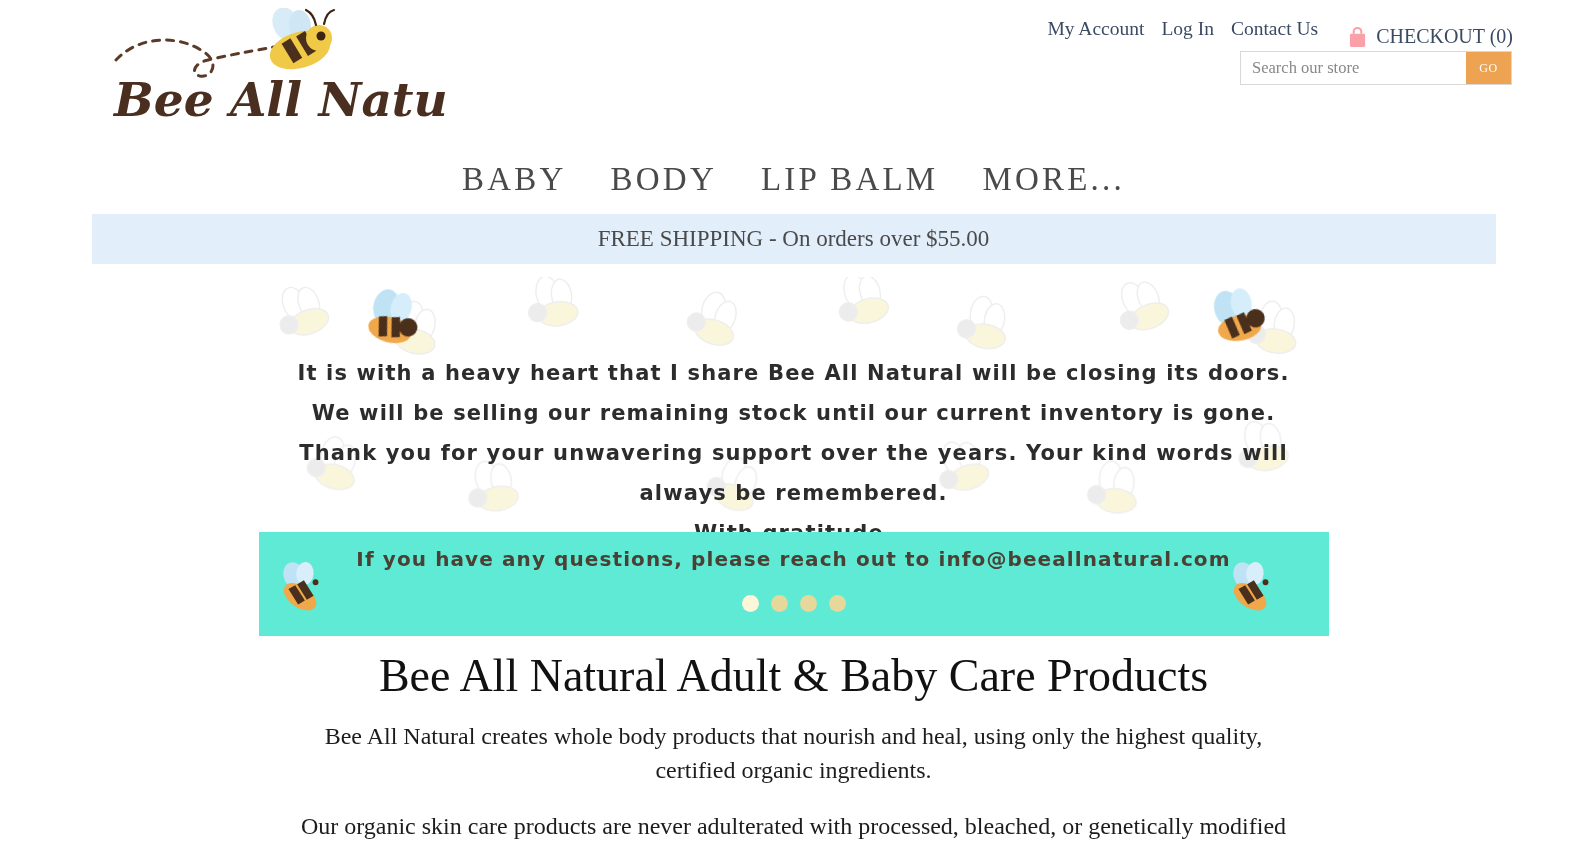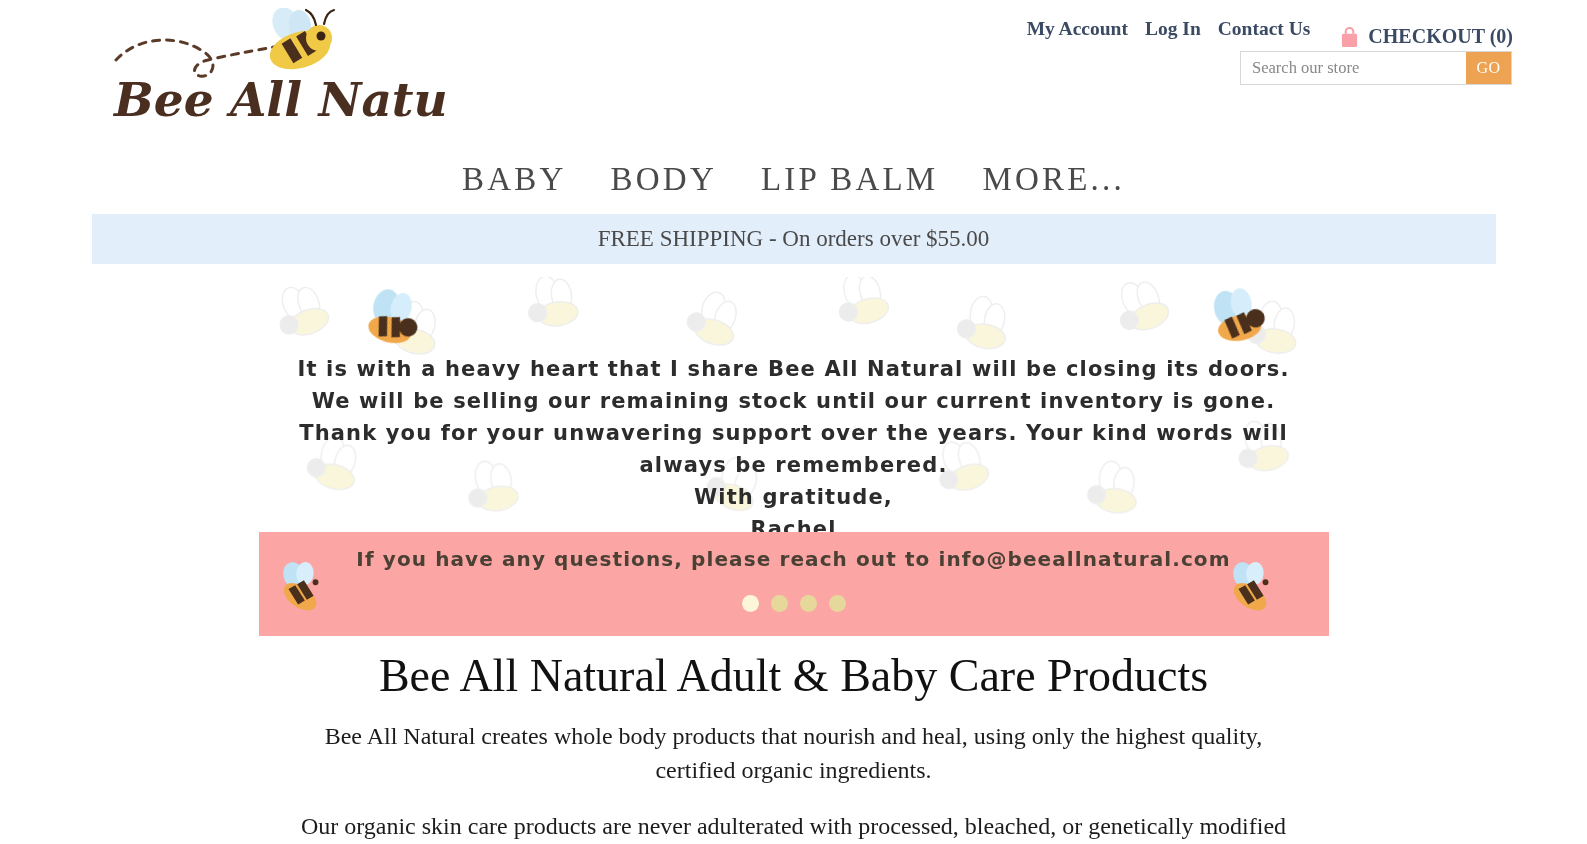--- a/index.html
+++ b/index.html
@@ -39,21 +39,20 @@
   .util-links {
     position: absolute;
     right: 74px;
     top: 9px;
     display: flex;
     align-items: center;
     gap: 17px;
     font-size: 19.5px;
     color: #3b4a63;
     white-space: nowrap;
-    font-weight: bold;
   }
   .util-links a {
     color: #3b4a63;
     text-decoration: none;
   }
   .checkout-wrap {
     display: flex;
     align-items: center;
     gap: 9px;
     margin-left: 13px;
@@ -83,21 +82,21 @@
     color: #666;
     background: transparent;
   }
   .search-input::placeholder { color: #888; opacity: 1; }
   .go-btn {
     width: 47px;
     border: 0;
     background: #eda351;
     color: #fff;
     font-family: "Liberation Serif", serif;
-    font-size: 16px;
+    font-size: 12px;
     letter-spacing: .5px;
     cursor: pointer;
   }
 
   
   .mainnav {
     height: 58px;
     display: flex;
     align-items: center;
     justify-content: center;
@@ -136,31 +135,31 @@
   }
   .slide-bg { position: absolute; inset: 0; width: 100%; height: 100%; }
   .slide-text {
     position: absolute;
     left: 0; right: 0;
     top: 76px;
     text-align: center;
     font-family: "DejaVu Sans", sans-serif;
     font-weight: bold;
     font-size: 21px;
-    line-height: 32px;
+    line-height: 40px;
     letter-spacing: 1.15px;
     color: #2c2c2c;
     padding: 0 16px;
   }
   .slide-yellow {
     position: absolute;
     left: 0; bottom: 0;
     width: 100%;
     height: 104px;
-    background: #fca5a5;
+    background: #5eead4;
   }
   .slide-email {
     position: absolute;
     left: 0; right: 0;
     top: 15px;
     text-align: center;
     font-family: "DejaVu Sans", sans-serif;
     font-weight: bold;
     font-size: 20px;
     letter-spacing: 1.1px;

